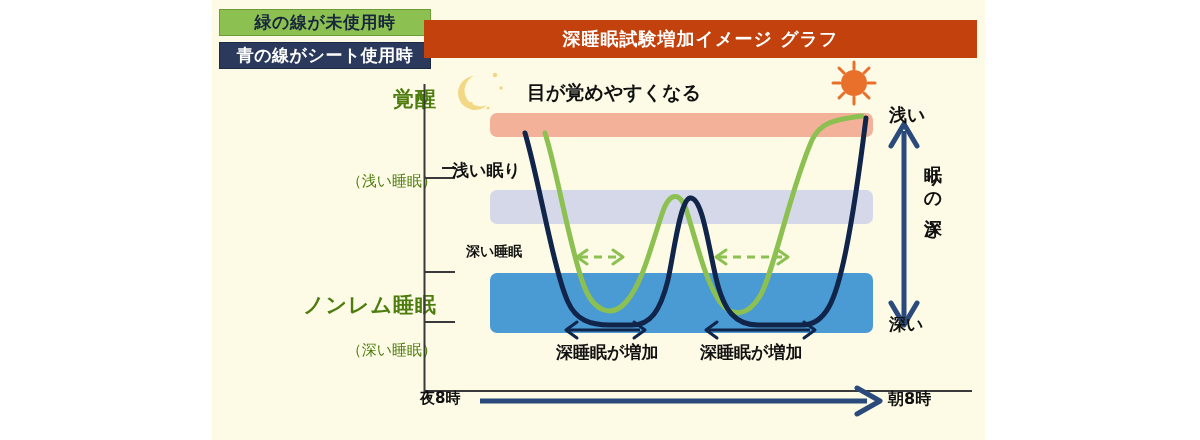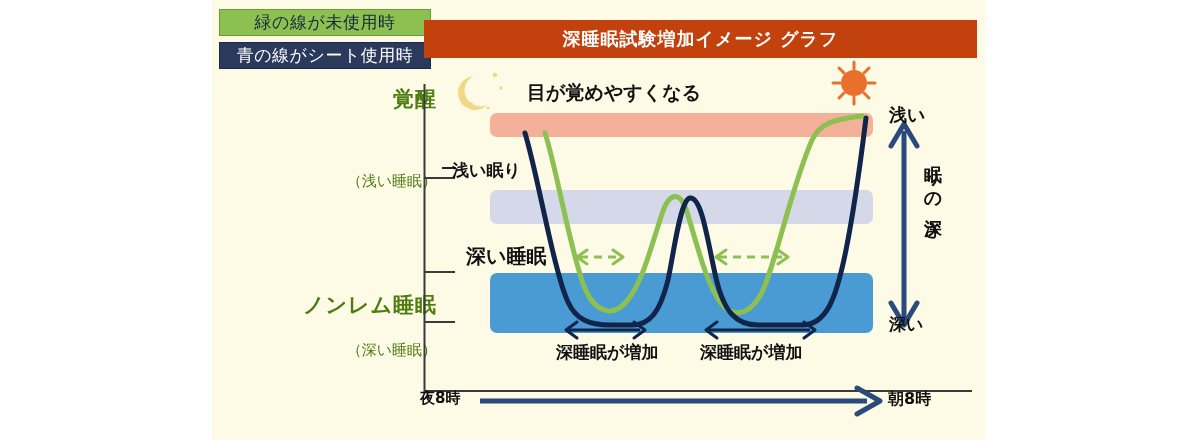--- a/index.html
+++ b/index.html
@@ -18,21 +18,21 @@
     position:absolute;left:212px;top:0;width:773px;height:440px;
     background:#fdfbe6;
   }
 
   
   .legend{position:absolute;left:219px;top:9px;width:212px;}
   .chip{
     box-sizing:border-box;
     height:27px;line-height:25px;
     text-align:center;
-    font-size:17px;font-weight:normal;
+    font-size:17px;font-weight:bold;
     letter-spacing:0.5px;
     white-space:nowrap;
   }
   .chip-green{
     background:#8cc152;color:#18263b;
     border:1px solid #6a9c3a;
     margin-bottom:6px;
   }
   .chip-navy{
     background:#2b3a5c;color:#ffffff;
@@ -63,21 +63,21 @@
   #yl-nrem{right:763px;top:291px;}
   #yl-nrem-sub{right:763px;top:341px;}
 
   
   .plot{position:absolute;left:212px;top:0;}
 
   
   .anno{position:absolute;color:#111;white-space:nowrap;font-weight:bold;}
   #an-wakeeasy{left:527px;top:80px;font-size:19px;}
   #an-light{left:452px;top:159px;font-size:17px;}
-  #an-deep{left:466px;top:243px;font-size:20px;}
+  #an-deep{left:466px;top:243px;font-size:14px;}
   #an-inc1{left:556px;top:341px;font-size:17px;}
   #an-inc2{left:700px;top:341px;font-size:17px;}
 
   
   #an-shallow{left:889px;top:103px;font-size:18px;}
   #an-deepR{left:889px;top:313px;font-size:17px;}
   #an-depth{
     left:921px;top:152px;font-size:18px;
     writing-mode:vertical-rl;text-orientation:upright;
     letter-spacing:4px;

